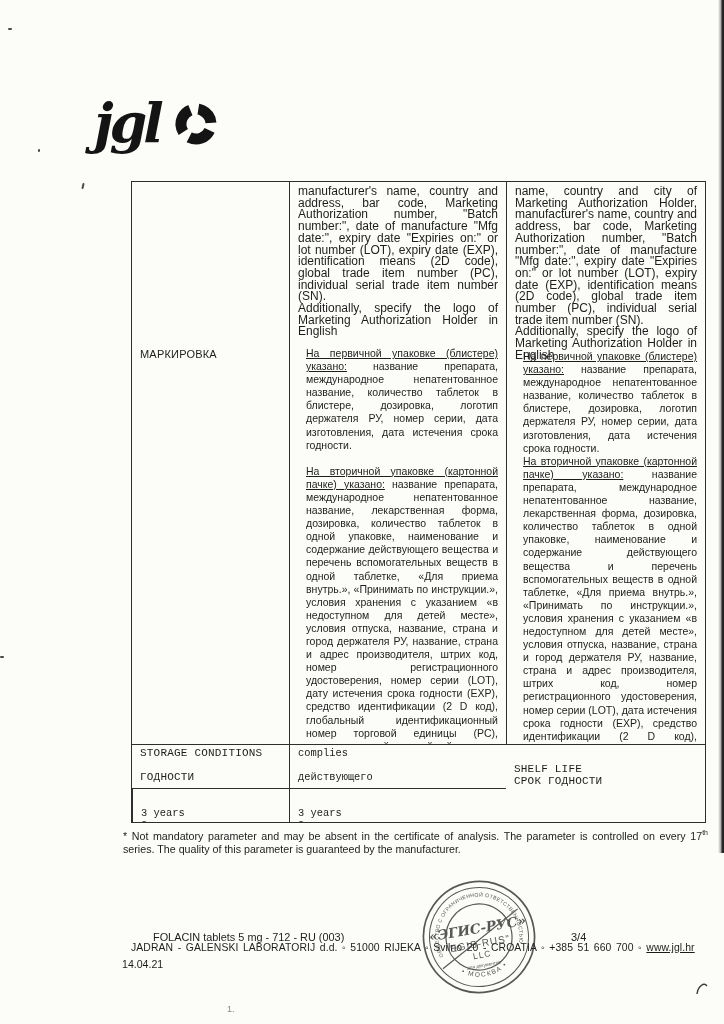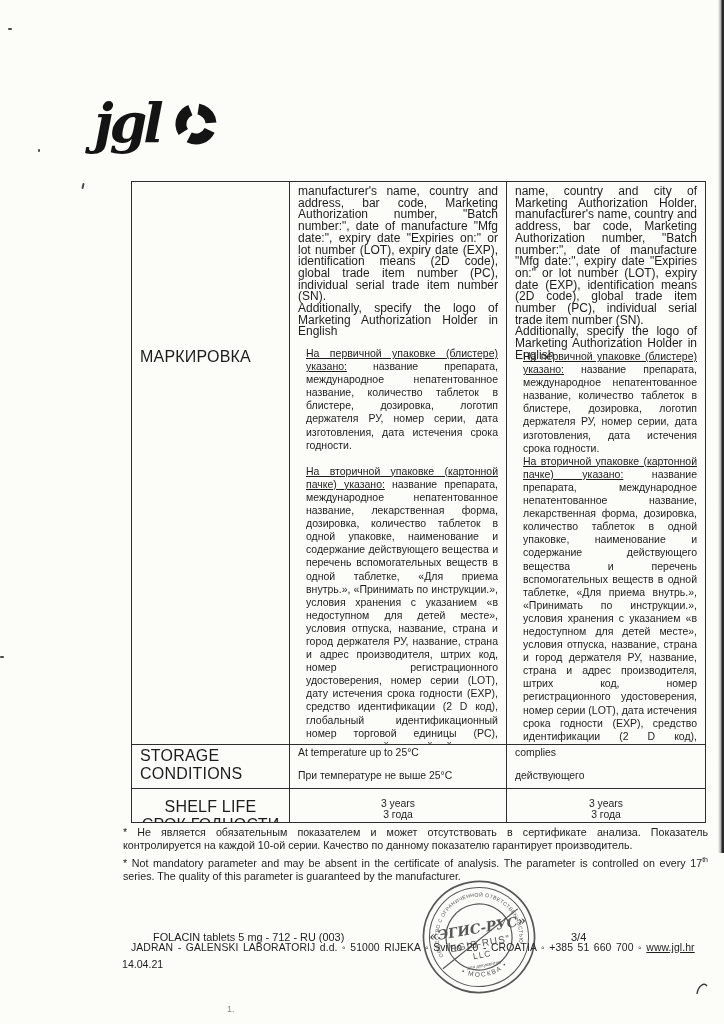--- a/index.html
+++ b/index.html
@@ -12,33 +12,33 @@
              font-size:54px;line-height:54px;letter-spacing:-4px;color:#141414;}
   .logo-swirl{margin-left:10px;margin-top:2px;}
 
   
   .doc-table{position:absolute;left:131px;top:181px;width:575px;
              display:grid;grid-template-columns:157px 217px 1fr;
              grid-template-rows:562px 44px 34px;
              border:1.3px solid #2e2e2e;box-sizing:border-box;background:transparent;}
   .cell{position:relative;box-sizing:border-box;padding:4px 8px;overflow:hidden;}
   .cell.mid,.cell.right{border-left:1.1px solid #2e2e2e;}
-  .cell.rt{border-top:1.1px solid #2e2e2e;}
+  .cell.rt{border-top:1.1px solid #2e2e2e;font-family:Liberation Mono, monospace;}
   .en{font-size:12px;line-height:11.7px;text-align:justify;margin:0;}
   .ru{font-size:10.5px;line-height:13.1px;text-align:justify;margin:0;}
   .gap13{margin-top:13px;}
   .u{text-decoration:underline;}
   .ru-wrap{position:absolute;left:16px;right:8px;}
   .ru-wrap.midpos{top:165px;}
   .ru-wrap.rightpos{top:168px;}
-  .label{font-size:16px;letter-spacing:0.2px;}
+  .label{font-size:11px;letter-spacing:0.2px;}
   .label-marking{margin-top:162px;}
   .two-line{display:flex;flex-direction:column;}
   .g12{gap:12px;padding-top:2px;}
-  .g6{gap:0;padding-top:9px;text-align:center;}
+  .g6{gap:0;padding-top:18px;}
   .val{font-size:10.4px;}
 
   
   .footnotes{position:absolute;left:123px;top:826px;width:585px;
              font-size:10.7px;line-height:13.4px;text-align:justify;}
   .footnotes p{margin:0;}
   sup{font-size:7px;}
 
   
   .footer-line{position:absolute;left:131px;top:942px;width:580px;font-size:10.4px;
@@ -99,45 +99,40 @@
         <p class="ru"><span class="u">На первичной упаковке (блистере) указано:</span> <span>название препарата, международное непатентованное название, количество таблеток в блистере, дозировка, логотип держателя РУ, номер серии, дата изготовления, дата истечения срока годности.</span></p>
         <p class="ru"><span class="u">На вторичной упаковке (картонной пачке) указано:</span> <span>название препарата, международное непатентованное название, лекарственная форма, дозировка, количество таблеток в одной упаковке, наименование и содержание действующего вещества и перечень вспомогательных веществ в одной таблетке, «Для приема внутрь.», «Принимать по инструкции.», условия хранения с указанием «в недоступном для детей месте», условия отпуска, название, страна и город держателя РУ, название, страна и адрес производителя, штрих код, номер регистрационного удостоверения, номер серии (LOT), дата истечения срока годности (EXP), средство идентификации (2 D код), глобальный идентификационный номер торговой единицы (PC), индивидуальный серийный номер торговой единицы (SN).</span></p>
 
       </div>
     </div>
 
     <div class="cell rt two-line g12">
       <div class="label">STORAGE CONDITIONS</div>
       <div class="label">ГОДНОСТИ</div>
     </div>
-    <div class="cell mid rt two-line g12">
-      <div class="val">At temperature up to 25°C</div>
-      <div class="val">При температуре не выше 25°C</div>
-    </div>
     <div class="cell right rt two-line g12">
       <div class="val">complies</div>
       <div class="val">действующего</div>
     </div>
 
     <div class="cell rt two-line g6">
       <div class="label">SHELF LIFE</div>
       <div class="label">СРОК ГОДНОСТИ</div>
     </div>
     <div class="cell mid rt two-line g6">
       <div class="val">3 years</div>
       <div class="val">3 года</div>
     </div>
     <div class="cell right rt two-line g6">
       <div class="val">3 years</div>
       <div class="val">3 года</div>
     </div>
   </div>
 
   <div class="footnotes">
-    <p>* Не является обязательным показателем и может отсутствовать в сертификате анализа. Показатель контролируется на каждой 10-ой серии. Качество по данному показателю гарантирует производитель.</p>
     <p><span>* Not mandatory parameter and may be absent in the certificate of analysis. The parameter is controlled on every 17</span><sup>th</sup><span> series. The quality of this parameter is guaranteed by the manufacturer.</span></p>
   </div>
 
   <div class="footer-line"><span>JADRAN - GALENSKI LABORATORIJ d.d.  ◦  51000 RIJEKA  ◦  Svilno 20 - CROATIA  ◦  +385 51 660 700  ◦ </span><span class="link">www.jgl.hr</span></div>
   <div class="doc-ref">FOLACIN tablets 5 mg - 712 - RU (003)</div>
   <div class="page-num">3/4</div>
   <div class="date">14.04.21</div>
   <div class="footer-mark">1.</div>
 
   <svg class="stamp" width="152" height="152" viewBox="-76 -76 152 152">

